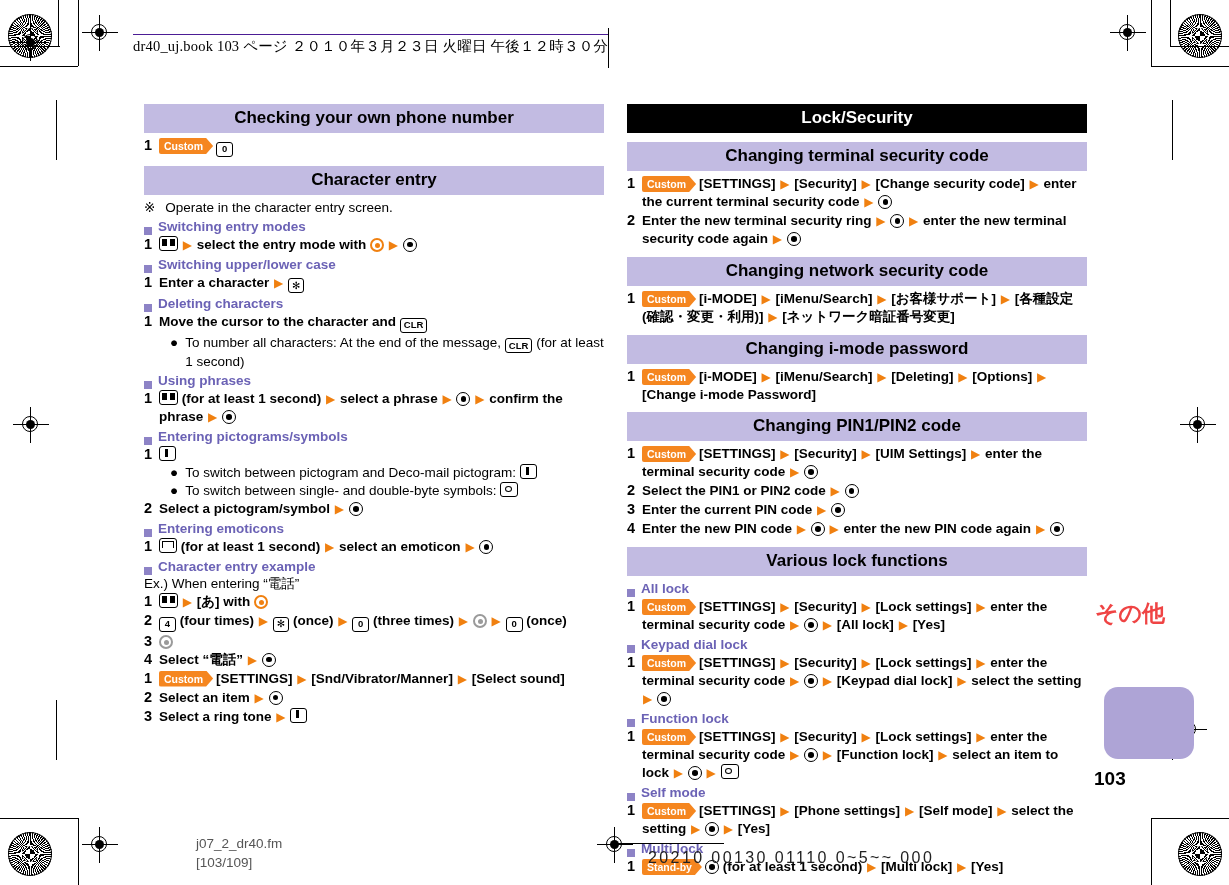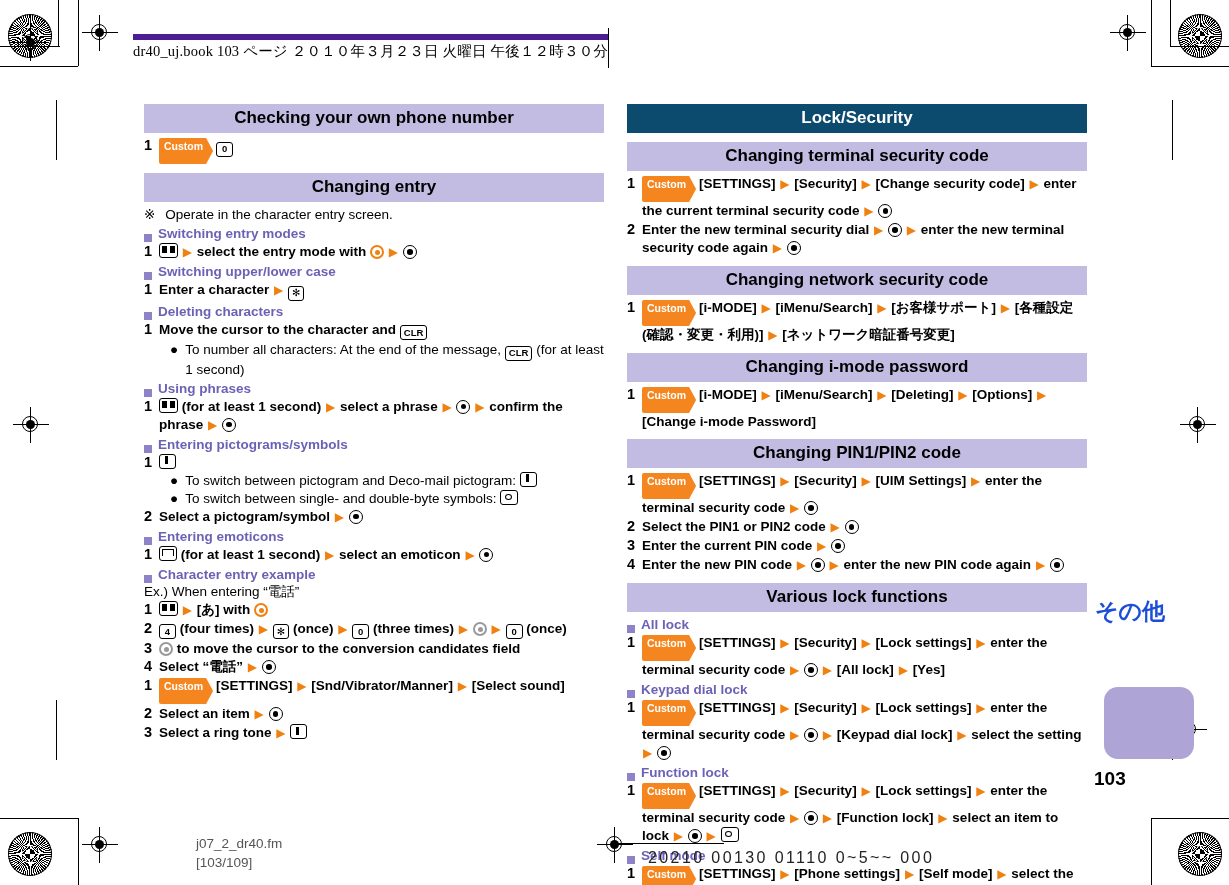--- a/index.html
+++ b/index.html
@@ -21,32 +21,32 @@
     background:
       repeating-conic-gradient(#000 0deg 3.2deg,#fff 3.2deg 6.4deg);
     box-shadow:inset 0 0 0 1px #000;}
   .starburst::after{content:"";position:absolute;left:14px;top:14px;width:16px;height:16px;
     border-radius:50%;background:
       repeating-conic-gradient(#fff 0deg 6deg,#000 6deg 12deg);}
 
   
   .book-head{position:absolute;left:133px;top:34px;font-family:"Liberation Serif","DejaVu Serif",serif;
     font-size:14.5px;color:#000;white-space:nowrap;letter-spacing:.2px;}
-  .book-head .ul{border-top:6px solid #4c1d95;padding-top:2px;display:inline-block;}
+  .book-head .ul{border-top:1px solid #4c1d95;padding-top:2px;display:inline-block;}
   .footer-file{position:absolute;left:196px;top:834px;font-size:13.5px;color:#555;line-height:19px;}
   .footer-code{position:absolute;left:648px;top:849px;font-size:16px;color:#222;letter-spacing:2.4px;
     white-space:nowrap;}
 
   
   .col{position:absolute;top:104px;width:460px;}
   .col-left{left:144px;}
   .col-right{left:627px;}
 
   .banner{
-    background:#0c4a6e;color:#fff;text-align:center;font-weight:bold;
+    background:#000000;color:#fff;text-align:center;font-weight:bold;
     font-size:17px;line-height:24px;padding:2px 0 3px;margin-bottom:2px;
   }
   .sec-head{
     background:#c2bbe2;color:#000;text-align:center;font-weight:bold;
     font-size:17px;line-height:24px;padding:2px 0 3px;margin:9px 0 4px;
   }
   .col-left .sec-head:first-child,.col-right .sec-head:first-child{margin-top:0;}
 
   .subhead{
     color:#6b62b5;font-weight:bold;font-size:13.5px;line-height:17px;
@@ -97,27 +97,27 @@
   .nav-ring.gray::after{background:#9a9a9a;}
   .sel-ring{display:inline-block;width:14px;height:14px;border-radius:50%;
     border:1.6px solid #000;vertical-align:-3px;position:relative;background:#fff;box-sizing:border-box;}
   .sel-ring::after{content:"";position:absolute;left:3.2px;top:3.2px;width:5.6px;height:5.6px;
     border-radius:50%;background:#000;}
 
   .arrow{display:inline-block;color:#f08010;font-size:12px;vertical-align:0px;
     margin:0 1px;font-weight:bold;}
 
   .badge{display:inline-block;background:#f5861f;color:#fff;font-weight:bold;
-    font-size:10.5px;line-height:12px;padding:2px 10px 12px 5px;vertical-align:0px;
+    font-size:10.5px;line-height:12px;padding:2px 10px 2px 5px;vertical-align:0px;
     position:relative;border-radius:2px;margin-right:3px;
     clip-path:polygon(0 0,calc(100% - 7px) 0,100% 50%,calc(100% - 7px) 100%,0 100%);}
 
   
   .tab-kanji{position:absolute;left:1095px;top:600px;font-size:23px;line-height:27px;
-    font-family:Liberation Mono, monospace;font-weight:bold;color:#1d4ed8;}
+    font-family:Liberation Serif, serif;font-weight:bold;color:#ef4444;}
   .tab-block{position:absolute;left:1104px;top:687px;width:90px;height:72px;
     background:#aea4d6;border-radius:14px;}
   .page-no{position:absolute;left:1094px;top:768px;font-size:19px;font-weight:bold;}
 </style>
 </head>
 <body>
 
 <div class="starburst" style="left:8px;top:14px;"></div>
 <div class="starburst" style="left:1178px;top:14px;"></div>
 <div class="starburst" style="left:8px;top:832px;"></div>
@@ -198,21 +198,21 @@
 <div class="col col-left">
 
   <div class="sec-head">Checking your own phone number</div>
   <div class="step">
     <span class="num">1</span>
     <span class="body">
       <span class="badge">Custom</span><span class="chip">0</span>
     </span>
   </div>
 
-  <div class="sec-head">Changing entry</div>
+  <div class="sec-head">Character entry</div>
   <div class="kome">
     <span>※</span>
     <span>Operate in the character entry screen.</span>
   </div>
 
   <div class="subhead">
     <span class="sq"></span>
     <span>Switching entry modes</span>
   </div>
   <div class="step">
@@ -358,21 +358,20 @@
       <span class="nav-ring gray"></span>
       <span class="arrow">▶</span>
       <span class="chip">0</span>
       <span>(once)</span>
     </span>
   </div>
   <div class="step">
     <span class="num">3</span>
     <span class="body">
       <span class="nav-ring gray"></span>
-      <span>to move the cursor to the conversion candidates field</span>
     </span>
   </div>
   <div class="step">
     <span class="num">4</span>
     <span class="body">
       <span>Select “電話”</span>
       <span class="arrow">▶</span>
       <span class="sel-ring"></span>
     </span>
   </div>
@@ -420,21 +419,21 @@
       <span>[Change security code]</span>
       <span class="arrow">▶</span>
       <span>enter the current terminal security code</span>
       <span class="arrow">▶</span>
       <span class="sel-ring"></span>
     </span>
   </div>
   <div class="step">
     <span class="num">2</span>
     <span class="body">
-      <span>Enter the new terminal security dial</span>
+      <span>Enter the new terminal security ring</span>
       <span class="arrow">▶</span>
       <span class="sel-ring"></span>
       <span class="arrow">▶</span>
       <span>enter the new terminal security code again</span>
       <span class="arrow">▶</span>
       <span class="sel-ring"></span>
     </span>
   </div>
 
   <div class="sec-head">Changing network security code</div>

